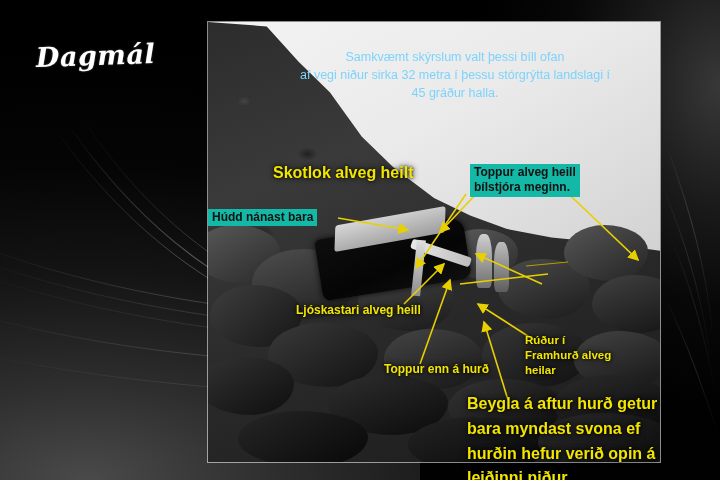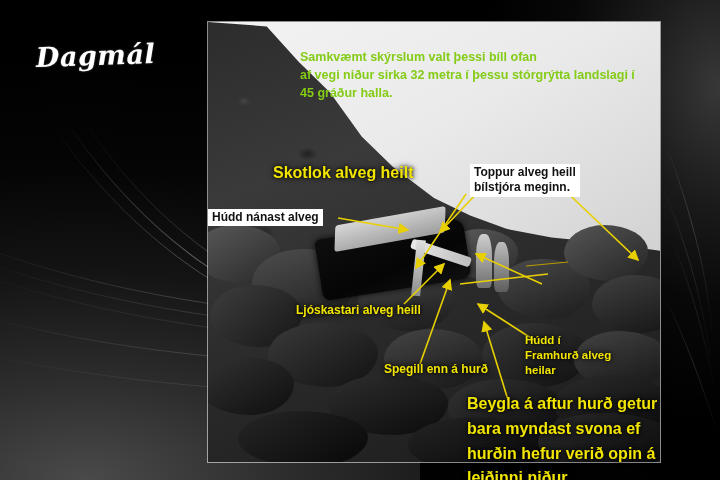--- a/index.html
+++ b/index.html
@@ -95,32 +95,33 @@
   }
   .car-pillar{
     position:absolute;left:96px;top:28px;width:9px;height:56px;
     background:linear-gradient(180deg,#dedede,#8d8d8d);
     transform:rotate(6deg);
   }
   .person{position:absolute;border-radius:40% 40% 18% 18%;}
 
   
   .hl{
-    position:absolute;background:#ffffff;color:#111;
+    position:absolute;background:#14b8a6;color:#111;
     font-weight:600;line-height:1.28;padding:1px 4px;
     white-space:pre-line;
   }
   .yl{
     position:absolute;color:#f2e500;font-weight:600;line-height:1.3;
     white-space:pre-line;
     text-shadow:0 0 3px rgba(0,0,0,.95),0 0 6px rgba(0,0,0,.8);
   }
   .blk{
-    position:absolute;color:#84cc16;font-weight:700;line-height:1.45;
+    position:absolute;color:#7dd3fc;font-weight:400;line-height:1.45;
     white-space:pre-line;
+    text-align:center;
   }
 
   #t-intro{left:300px;top:48px;font-size:12.5px;}
   #t-skotlok{left:273px;top:163px;font-size:16px;}
   #t-hudd{left:208px;top:209px;font-size:12px;}
   #t-toppur{left:470px;top:164px;font-size:12px;}
   #t-ruduraftur{left:531px;top:272px;font-size:11.5px;}
   #t-rudurfram{left:525px;top:333px;font-size:11.5px;}
   #t-ljos{left:264px;top:303px;font-size:12px;padding-left:32px;}
   #t-spegill{left:384px;top:362px;font-size:12px;}
@@ -238,26 +239,26 @@
 
     <svg class="arrows" width="452" height="440" viewBox="0 0 452 440">
       <line x1="318" y1="244" x2="360" y2="240" stroke="#b89b00" stroke-width="1.2"></line>
     </svg>
   </div>
 
   <div class="blk" id="t-intro">Samkvæmt skýrslum valt þessi bíll ofan
 af vegi niður sirka 32 metra í þessu stórgrýtta landslagi í
 45 gráður halla.</div>
   <div class="yl" id="t-skotlok">Skotlok alveg heilt</div>
-  <div class="hl" id="t-hudd">Húdd nánast alveg</div>
+  <div class="hl" id="t-hudd">Húdd nánast bara</div>
   <div class="hl" id="t-toppur">Toppur alveg heill
 bílstjóra meginn.</div>
-  <div class="yl" id="t-rudurfram">Húdd í
+  <div class="yl" id="t-rudurfram">Rúður í
 Framhurð alveg
 heilar</div>
   <div class="yl" id="t-ljos">Ljóskastari alveg heill</div>
-  <div class="yl" id="t-spegill">Spegill enn á hurð</div>
+  <div class="yl" id="t-spegill">Toppur enn á hurð</div>
   <div class="yl" id="t-beygla">Beygla á aftur hurð getur
 bara myndast svona ef
 hurðin hefur verið opin á
 leiðinni niður..</div>
 
 </div>
 
 </body></html>

